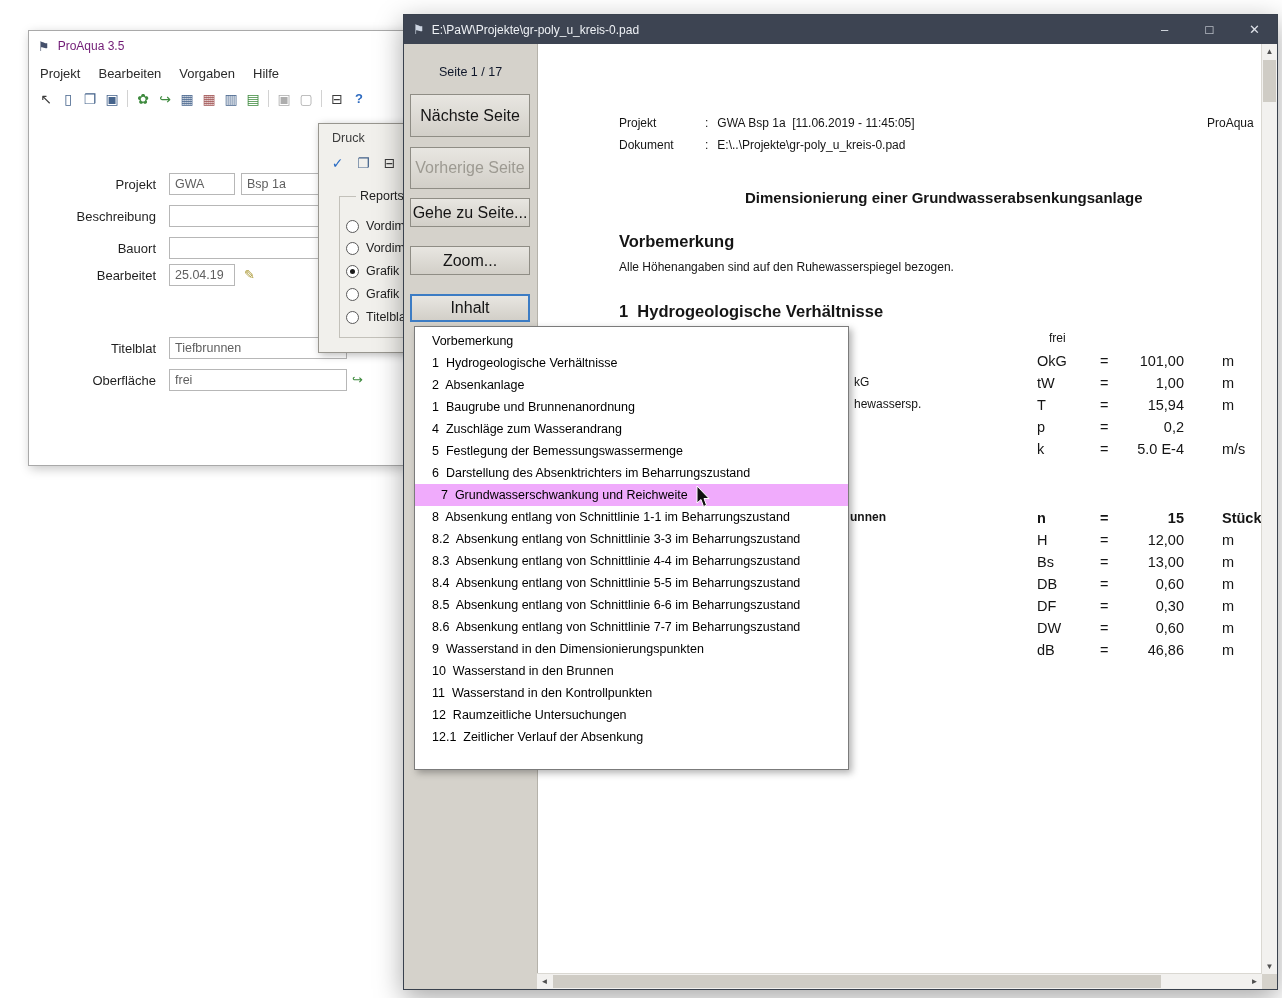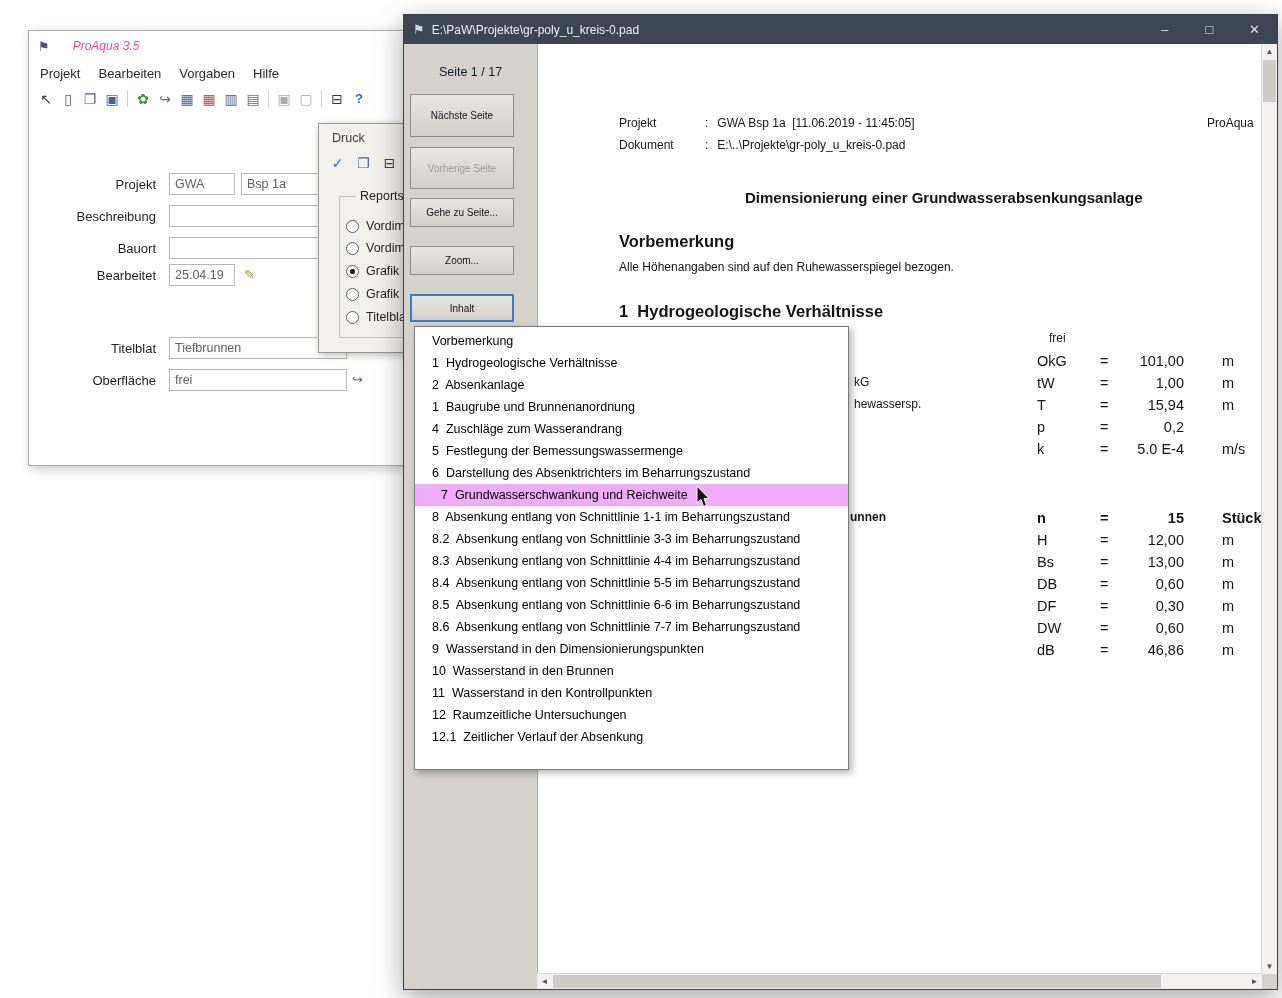--- a/index.html
+++ b/index.html
@@ -5,21 +5,21 @@
   html,body { margin:0; padding:0; background:#ffffff; }
   .screen { position:relative; width:1282px; height:998px; overflow:hidden;
             font-family:"Liberation Sans","DejaVu Sans",sans-serif; }
   .abs { position:absolute; box-sizing:border-box; }
 
   
   #main-window { left:28px; top:30px; width:376px; height:436px; background:#ffffff;
                  border:1px solid #a9a9a9; box-shadow:2px 3px 10px rgba(0,0,0,.22); z-index:1; }
   .mw-titlebar { position:absolute; left:0; top:0; right:0; height:30px; display:flex; align-items:center; padding-left:9px; }
   .app-icon { font-size:13px; color:#44506b; }
-  .mw-title { font-size:12px; color:#ec4899; margin-left:23px;font-style:italic; }
+  .mw-title { font-size:12px; color:#701a75; margin-left:8px; }
   .mw-menubar { position:absolute; left:0; top:30px; right:0; height:24px; display:flex; align-items:center; font-size:13px; color:#2b2b2b; padding-left:2px; }
   .menu-item { padding:0 9px; }
   .mw-toolbar { position:absolute; left:0; top:54px; right:0; height:27px; display:flex; align-items:center; padding-left:6px; }
   .ticon { width:22px; text-align:center; font-size:14px; line-height:20px; }
   .tsep { width:1px; height:17px; background:#d2d2d2; margin:0 4px; }
   .ic-dark{color:#3c3c3c} .ic-blue{color:#46648c} .ic-green{color:#3e8a3e}
   .ic-red{color:#a05252} .ic-gray{color:#adadad}
   .ic-help{color:#2e6bc0; font-weight:bold; font-size:13px;}
   .fld-label { position:absolute; left:10px; width:117px; text-align:right; font-size:13px; color:#1f1f1f; }
   .fld { position:absolute; height:22px; border:1px solid #b7b7b7; background:#fff; font-size:12.5px;
@@ -43,22 +43,22 @@
   
   #preview-window { left:403px; top:14px; width:875px; height:976px; background:#d5d2cb;
                     border:1px solid #39414d; box-shadow:0 8px 26px rgba(0,0,0,.35); z-index:3; }
   .pw-titlebar { position:absolute; left:0; top:0; right:0; height:29px; background:#3d4452; display:flex; align-items:center; }
   .pw-icon { margin-left:9px; font-size:13px; color:#cdd5e2; }
   .pw-title { margin-left:7px; font-size:12px; color:#eef1f5; }
   .pw-controls { margin-left:auto; display:flex; height:100%; }
   .pw-ctrl { width:45px; display:flex; align-items:center; justify-content:center; color:#dfe3ea; font-size:13px; }
   .pw-sidebar { position:absolute; left:0; top:29px; width:133px; bottom:0; background:#d5d2cb; }
   .page-indicator { position:absolute; top:21px; left:0; width:100%; text-align:center; font-size:12.5px; color:#0f172a; }
-  .sbtn { position:absolute; left:6px; width:104px; box-sizing:border-box;
-          background:linear-gradient(#e8e6e1,#d2cfc8); border:1px solid #8f8d85; font-size:10px; color:#151515;
+  .sbtn { position:absolute; left:6px; width:120px; box-sizing:border-box;
+          background:linear-gradient(#e8e6e1,#d2cfc8); border:1px solid #8f8d85; font-size:16px; color:#151515;
           display:flex; align-items:center; justify-content:center; text-align:center; }
   .sbtn.disabled { color:#9d9a92; }
   .sbtn.focused { border:2px solid #3c7cc4; }
 
   .pw-doc { position:absolute; left:133px; top:29px; right:15px; bottom:15px; background:#ffffff; border-left:1px solid #b5b2aa; overflow:hidden; }
   .dl { position:absolute; font-size:12px; color:#151515; white-space:pre; }
   .h1 { font-size:16.5px; font-weight:bold; }
   .doctitle { font-size:15px; font-weight:bold; }
   .hdr-label { display:inline-block; width:86px; }
   .hdr-val { margin-left:9px; }

